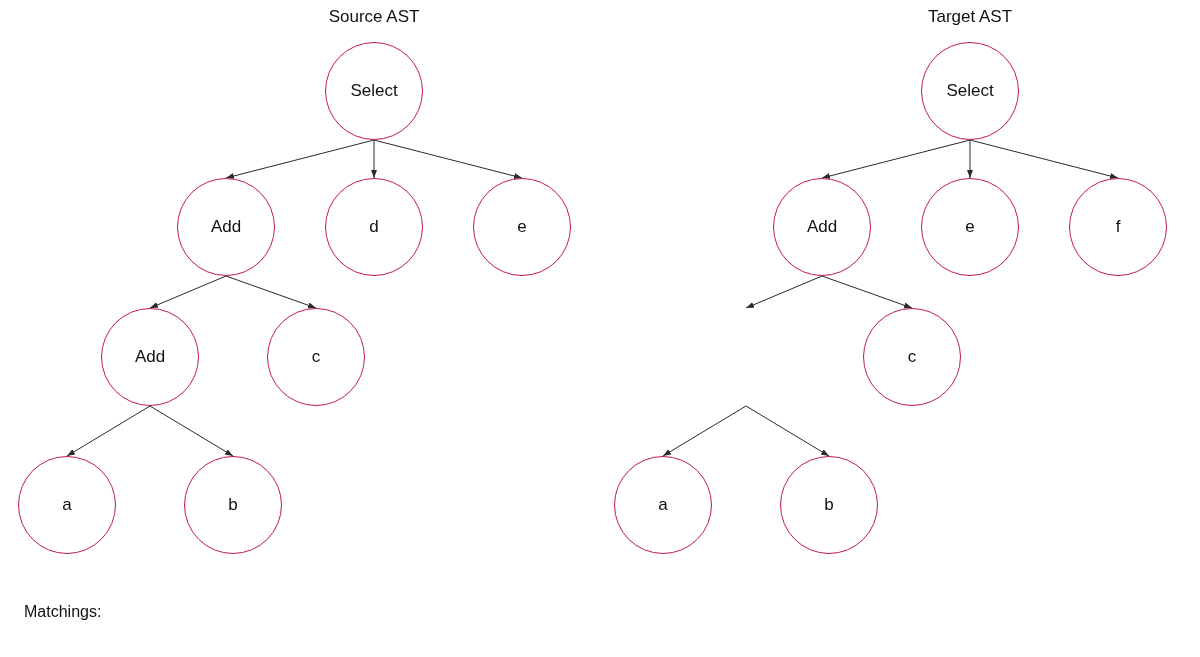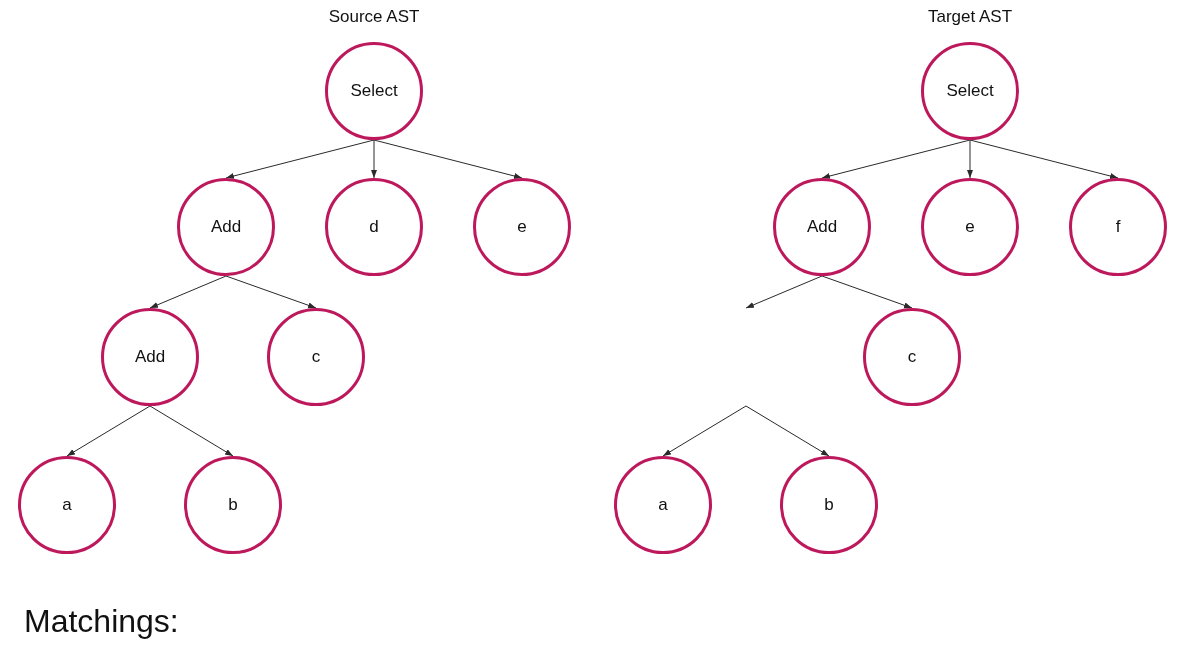--- a/index.html
+++ b/index.html
@@ -27,37 +27,37 @@
     text-align: center;
     font-size: 17px;
     color: #111111;
     white-space: nowrap;
   }
   .node {
     position: absolute;
     width: 98px;
     height: 98px;
     box-sizing: border-box;
-    border: 3px solid #be185d;
+    border: 1px solid #be185d;
     border-radius: 50%;
     background: #ffffff;
     display: flex;
     align-items: center;
     justify-content: center;
   }
   .node span {
     font-size: 17px;
     color: #111111;
     white-space: nowrap;
   }
   .matchings {
     position: absolute;
     left: 24px;
     top: 603px;
-    font-size: 32px;
+    font-size: 16px;
     color: #111111;
   }
 </style>
 </head>
 <body>
 
 <div class="canvas">
 
   <svg class="edges" width="1200" height="657" viewBox="0 0 1200 657">
     <defs>

